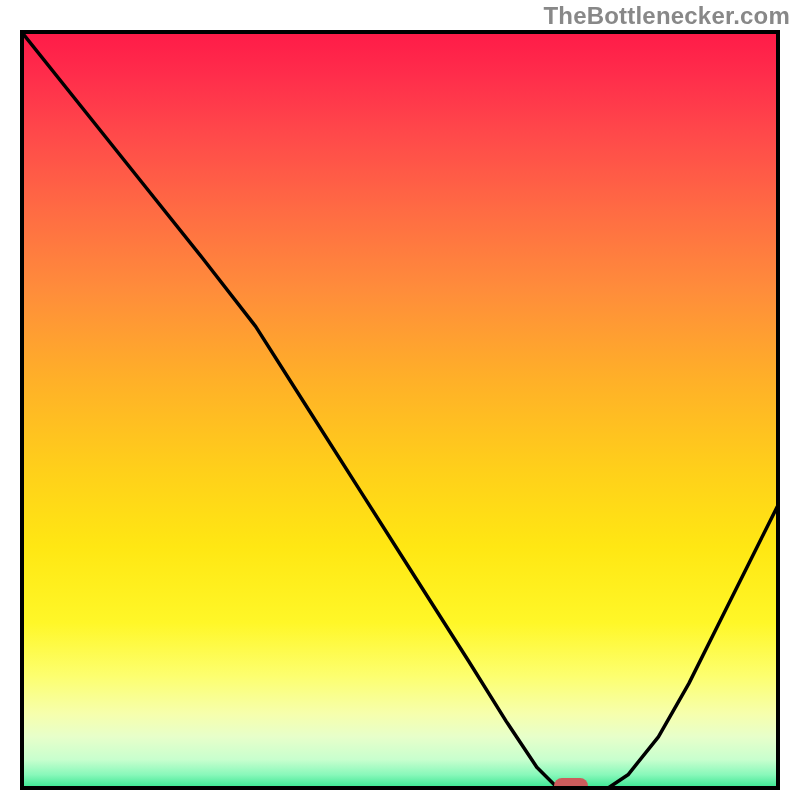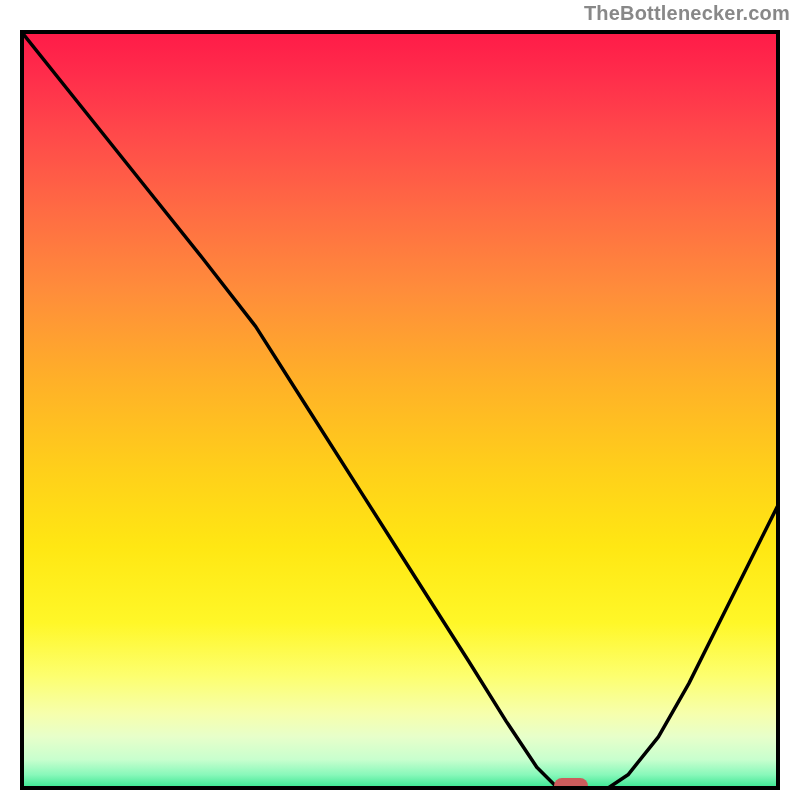--- a/index.html
+++ b/index.html
@@ -12,21 +12,21 @@
   }
   .container {
     position: relative;
     width: 800px;
     height: 800px;
   }
   .watermark {
     position: absolute;
     top: 2px;
     right: 10px;
-    font-size: 20px;
+    font-size: 24px;
     font-weight: 600;
     color: #888888;
     letter-spacing: 0.2px;
   }
   .plot-frame {
     position: absolute;
     left: 20px;
     top: 30px;
     width: 760px;
     height: 760px;

